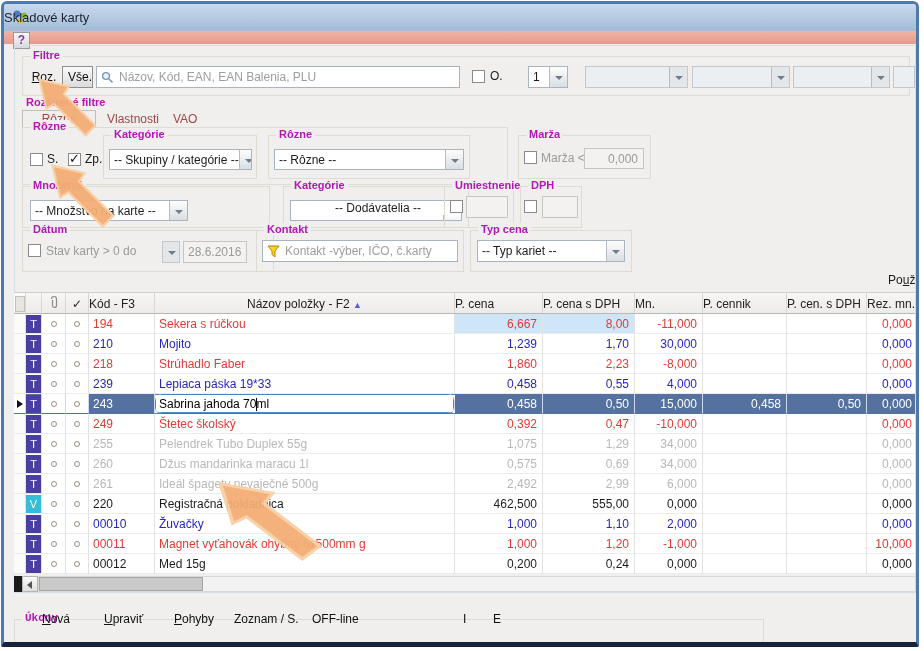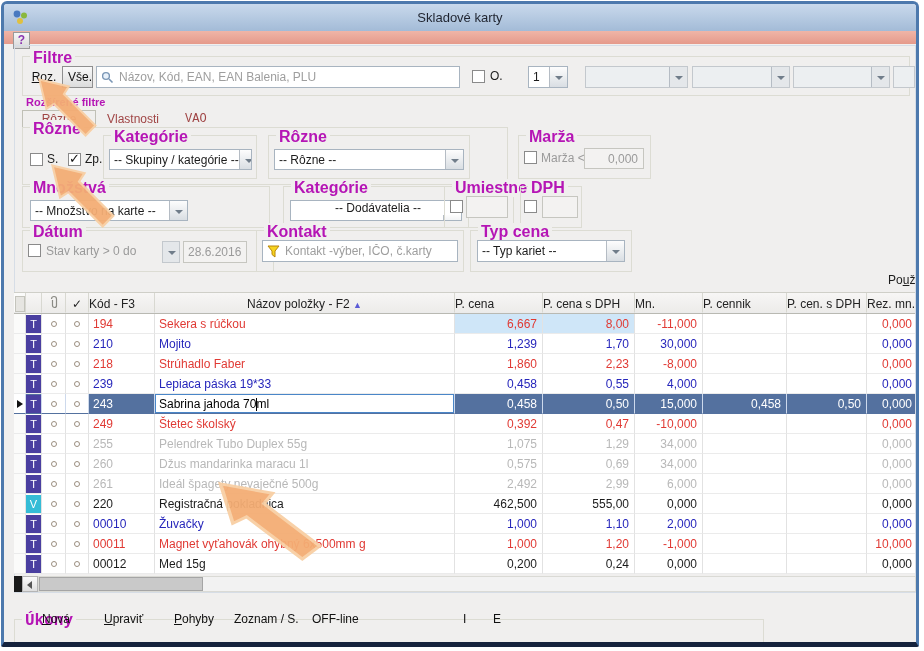--- a/index.html
+++ b/index.html
@@ -3,33 +3,33 @@
 <meta charset="utf-8">
 <style>
   html,body{margin:0;padding:0;background:#fff;width:924px;height:651px;
     font-family:"Liberation Sans","DejaVu Sans",sans-serif;font-size:12px;color:#1c1c1c;}
   .window{position:absolute;left:1px;top:1px;width:918px;height:646px;box-sizing:border-box;
     border:3px solid #4d79ad;border-bottom:5px solid #16233d;border-radius:6px 6px 2px 2px;
     background:#f0efee;overflow:hidden;}
   
   .titlebar{position:absolute;left:0;top:0;right:0;height:27px;
     background:linear-gradient(#c9d9ec,#a3bbd7);display:flex;align-items:center;}
-  .titlebar .apptitle{position:absolute;left:0;right:0;text-align:center;font-size:13px;color:#1f2430;}
+  .titlebar .apptitle{position:absolute;left:0;right:0;font-size:13px;color:#1f2430;}
   .appicon{position:absolute;left:8px;top:5px;width:17px;height:17px;}
   .pinkbar{position:absolute;left:0;top:27px;right:0;height:13px;
     background:linear-gradient(#f0b5a7,#e59a8b);}
   .helpbtn{position:absolute;left:9px;top:28px;width:17px;height:17px;box-sizing:border-box;
     background:linear-gradient(#f6f6f6,#d9d9d9);border:1px solid #9a9a9a;color:#8a35b0;
     font-weight:bold;font-size:12px;text-align:center;line-height:15px;}
   .panel{position:absolute;left:10px;top:41px;width:902px;height:548px;border:1px solid #d6dde6;
     box-sizing:border-box;}
   
   .grp{position:absolute;border:1px solid #dcdcd3;box-sizing:border-box;}
   .grp>.glabel{position:absolute;top:-8px;left:7px;background:#f0efee;padding:0 3px;
-    color:#b515b5;font-size:16px;font-weight:bold;white-space:nowrap;}
+    color:#b515b5;font-size:11px;font-weight:bold;white-space:nowrap;}
   
   .flatbtn{position:absolute;height:22px;line-height:22px;text-align:center;color:#111;cursor:default;}
   .btn3d{position:absolute;height:22px;line-height:20px;box-sizing:border-box;text-align:right;
     background:linear-gradient(#f9f9f9,#dcdcdc);border:1px solid #8f8f8f;color:#111;}
   .input{position:absolute;height:22px;box-sizing:border-box;background:#fff;border:1px solid #a8b4c0;
     display:flex;align-items:center;padding-left:4px;}
   .input.disabled{background:#f3f2f1;border-color:#c6c6c0;color:#9a9a9a;}
   .ph{color:#9e9e9e;white-space:nowrap;overflow:hidden;}
   .combo{position:absolute;height:22px;box-sizing:border-box;background:#fff;border:1px solid #a8b4c0;
     display:flex;align-items:center;padding-left:4px;white-space:nowrap;overflow:hidden;}
@@ -69,21 +69,21 @@
   .hl{background:#cfe6f8;}
   .chip{display:block;margin-top:1px;width:15px;height:18px;color:#fff;text-align:center;
     font-size:11px;line-height:18px;}
   .b-T{background:#4a3fa0;}.b-V{background:#35bcd6;}
   .dot{width:4px;height:4px;border:1px solid #9b8e80;border-radius:50%;margin:auto;background:#fff;}
   .tri{width:0;height:0;border-left:6px solid #111;border-top:4px solid transparent;
     border-bottom:4px solid transparent;margin:auto;}
   .trow.selected .tc{background:#54719f;color:#fff;border-right-color:#cdd9ec;border-bottom-color:#54719f;}
   .trow.selected .marker,.trow.selected .dotc,.trow.selected .dotc2{background:#fff;}
   .trow.selected{box-shadow:inset 0 0 0 1px #4a86c8;}
-  .trow.selected .name{background:#fff;padding:0;}
+  .trow.selected .name{background:#fff;padding:0;border-radius:7px;}
   .editbox{position:relative;height:100%;box-sizing:border-box;border:1px solid #4a86c8;background:#fff;
     color:#000;display:flex;align-items:center;padding-left:3px;}
   .caret{position:absolute;left:100px;top:3px;width:1px;height:13px;background:#000;}
   .sortarrow{color:#5b5bd6;font-size:9px;}
   .hmarker{margin:3px auto;width:8px;height:14px;background:#e6e5e1;border:1px solid #c4c4bc;}
   
   .hscroll{position:absolute;left:10px;top:572px;width:902px;height:16px;display:flex;}
   .hs-black{width:8px;background:#1a1a1a;}
   .hs-btn{width:16px;box-sizing:border-box;background:linear-gradient(#fafafa,#dfdfdf);
     border:1px solid #b5b5b5;position:relative;}
@@ -140,21 +140,21 @@
       <span class="cbtn"></span>
     </div>
   <div class="combo disabled" style="left:789px;top:62px;width:97px;">
       <span class="cbtn"></span>
     </div>
   <div class="combo disabled" style="left:889px;top:62px;width:22px;"></div>
 
   <div class="lbl" style="left:22px;top:92px;color:#b515b5;font-size:11px;font-weight:bold;">Rozšírené filtre</div>
   <div class="tabsel" style="left:18px;top:106px;width:74px;height:18px;line-height:17px;">Rôzne</div>
   <div class="tabtxt" style="left:103px;top:108px;">Vlastnosti</div>
-  <div class="tabtxt" style="left:181px;top:108px;font-family:Liberation Mono, monospace;">VAO</div>
+  <div class="tabtxt" style="left:169px;top:108px;">VAO</div>
 
   <div class="grp" style="left:18px;top:123px;width:486px;height:58px;">
     <span class="glabel">Rôzne</span>
   </div>
   <div class="cb" style="left:26px;top:149px;"></div>
   <div class="lbl" style="left:43px;top:148px;">S.</div>
   <div class="cb checked" style="left:64px;top:149px;"></div>
   <div class="lbl" style="left:81px;top:148px;">Zp.</div>
 
   <div class="grp" style="left:99px;top:131px;width:154px;height:44px;">

